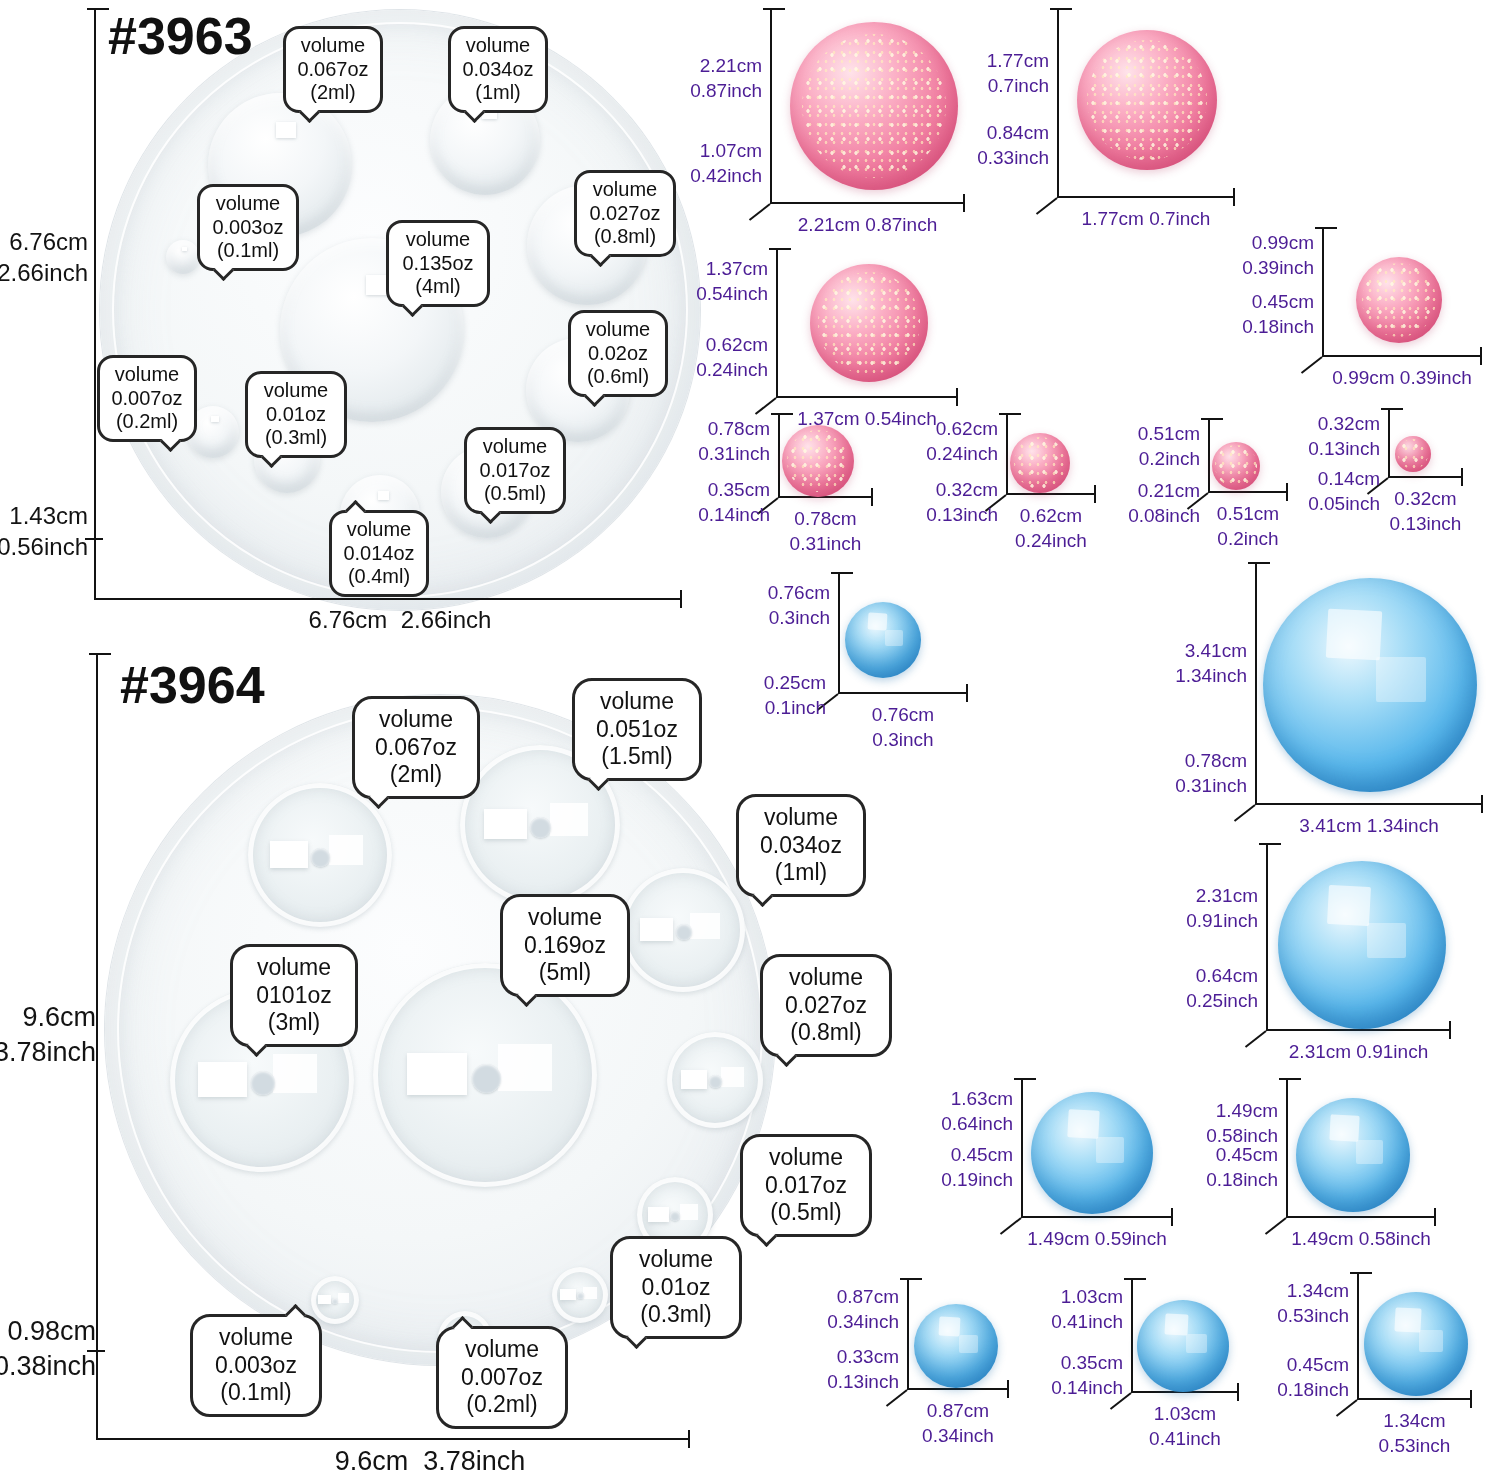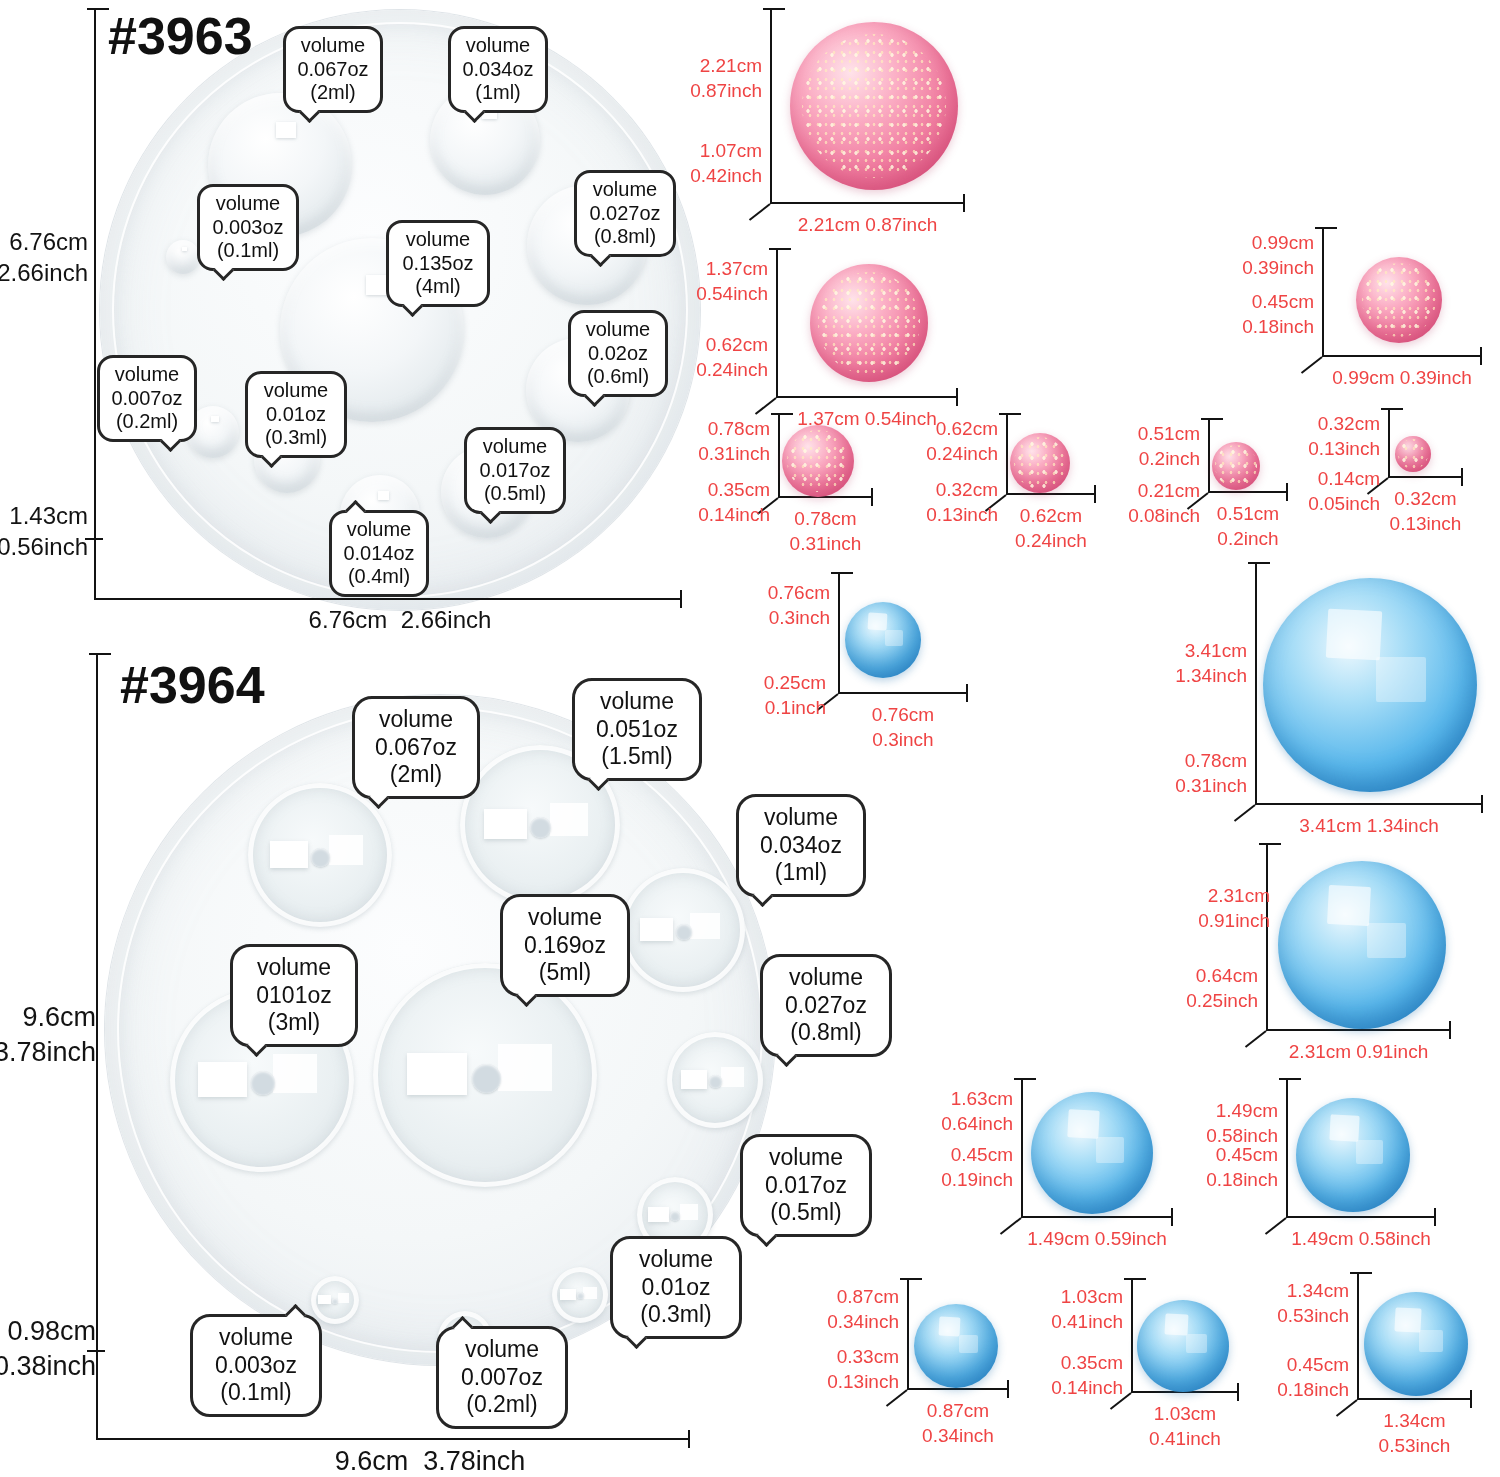--- a/index.html
+++ b/index.html
@@ -33,21 +33,21 @@
   .axd{position:absolute;width:26px;height:2px;background:#131313;transform-origin:100% 50%;transform:rotate(-38deg);z-index:2}
   .tick{position:absolute;height:2px;background:#131313;z-index:2}
 
   
   .title{position:absolute;font-size:52px;font-weight:bold;color:#111;z-index:6}
   .dim{position:absolute;font-size:24px;line-height:1.3;white-space:pre;color:#131313;z-index:3}
   .dim.big{font-size:27px}
   .dim.ra{text-align:right}
   .dim.ctr{text-align:center;transform:translateX(-50%)}
   .mset{position:absolute}
-  .mlabel{position:absolute;font-size:19px;line-height:1.32;white-space:pre;color:#ef4444;z-index:3}
+  .mlabel{position:absolute;font-size:19px;line-height:1.32;white-space:pre;color:#4c1d95;z-index:3}
   .mlabel.ra{text-align:right}
   .mlabel.ctr{text-align:center;transform:translateX(-50%)}
 
   
   .bubble{position:absolute;background:#fff;border:3px solid #262626;text-align:center;
     white-space:pre-line;z-index:5;color:#111}
   .bubble.s{font-size:20px;line-height:1.18;padding:5px 4px;border-radius:16px}
   .bubble.l{font-size:23px;line-height:1.2;padding:7px 5px;border-radius:20px}
   .tail{position:absolute;width:15px;height:15px;background:#fff;transform:rotate(45deg)}
   .t-bl .tail{left:16px;bottom:-10px;border-right:3px solid #262626;border-bottom:3px solid #262626}
@@ -242,20 +242,31 @@
       <div class="axv" style="left: 75px; top: 0px; height: 196px;"></div>
       <div class="axh" style="left: 75px; top: 194px; width: 195px;"></div>
       <div class="axd" style="left: 49px; top: 195px;"></div>
       <div class="ball pink" style="left: 95px; top: 14px; width: 168px; height: 168px;"></div>
       <div class="mlabel ra" style="right: 218px; top: 45px;">2.21cm
 0.87inch</div>
       <div class="mlabel ra" style="right: 218px; top: 130px;">1.07cm
 0.42inch</div>
       <div class="mlabel ctr" style="left: 172.5px; top: 204px;">2.21cm 0.87inch</div>
     </div>
+    <div class="mset" style="left: 985px; top: 8px; width: 255px; height: 230px;">
+      <div class="axv" style="left: 72px; top: 0px; height: 190px;"></div>
+      <div class="axh" style="left: 72px; top: 188px; width: 178px;"></div>
+      <div class="axd" style="left: 46px; top: 189px;"></div>
+      <div class="ball pink" style="left: 92px; top: 22px; width: 140px; height: 140px;"></div>
+      <div class="mlabel ra" style="right: 191px; top: 40px;">1.77cm
+0.7inch</div>
+      <div class="mlabel ra" style="right: 191px; top: 112px;">0.84cm
+0.33inch</div>
+      <div class="mlabel ctr" style="left: 161px; top: 198px;">1.77cm 0.7inch</div>
+    </div>
     <div class="mset" style="left: 700px; top: 248px; width: 265px; height: 190px;">
       <div class="axv" style="left: 76px; top: 0px; height: 150px;"></div>
       <div class="axh" style="left: 76px; top: 148px; width: 182px;"></div>
       <div class="axd" style="left: 50px; top: 149px;"></div>
       <div class="ball pink" style="left: 110px; top: 16px; width: 118px; height: 118px;"></div>
       <div class="mlabel ra" style="right: 197px; top: 8px;">1.37cm
 0.54inch</div>
       <div class="mlabel ra" style="right: 197px; top: 84px;">0.62cm
 0.24inch</div>
       <div class="mlabel ctr" style="left: 167px; top: 158px;">1.37cm 0.54inch</div>
@@ -349,21 +360,21 @@
       <div class="mlabel ctr" style="left: 184px; top: 251px;">3.41cm 1.34inch</div>
     </div>
     <div class="mset" style="left: 1190px; top: 843px; width: 265px; height: 232px;">
       <div class="axv" style="left: 76px; top: 0px; height: 188px;"></div>
       <div class="axh" style="left: 76px; top: 186px; width: 185px;"></div>
       <div class="axd" style="left: 50px; top: 187px;"></div>
       <div class="ball blue" style="left: 88px; top: 18px; width: 168px; height: 168px;">
         <i class="b1"></i>
         <i class="b2"></i>
       </div>
-      <div class="mlabel ra" style="right: 185px; top: 40px;">2.31cm
+      <div class="mlabel ra" style="right: 197px; top: 40px;">2.31cm
 0.91inch</div>
       <div class="mlabel ra" style="right: 197px; top: 120px;">0.64cm
 0.25inch</div>
       <div class="mlabel ctr" style="left: 168.5px; top: 196px;">2.31cm 0.91inch</div>
     </div>
     <div class="mset" style="left: 945px; top: 1078px; width: 235px; height: 180px;">
       <div class="axv" style="left: 76px; top: 0px; height: 140px;"></div>
       <div class="axh" style="left: 76px; top: 138px; width: 152px;"></div>
       <div class="axd" style="left: 50px; top: 139px;"></div>
       <div class="ball blue" style="left: 86px; top: 14px; width: 122px; height: 122px;">

